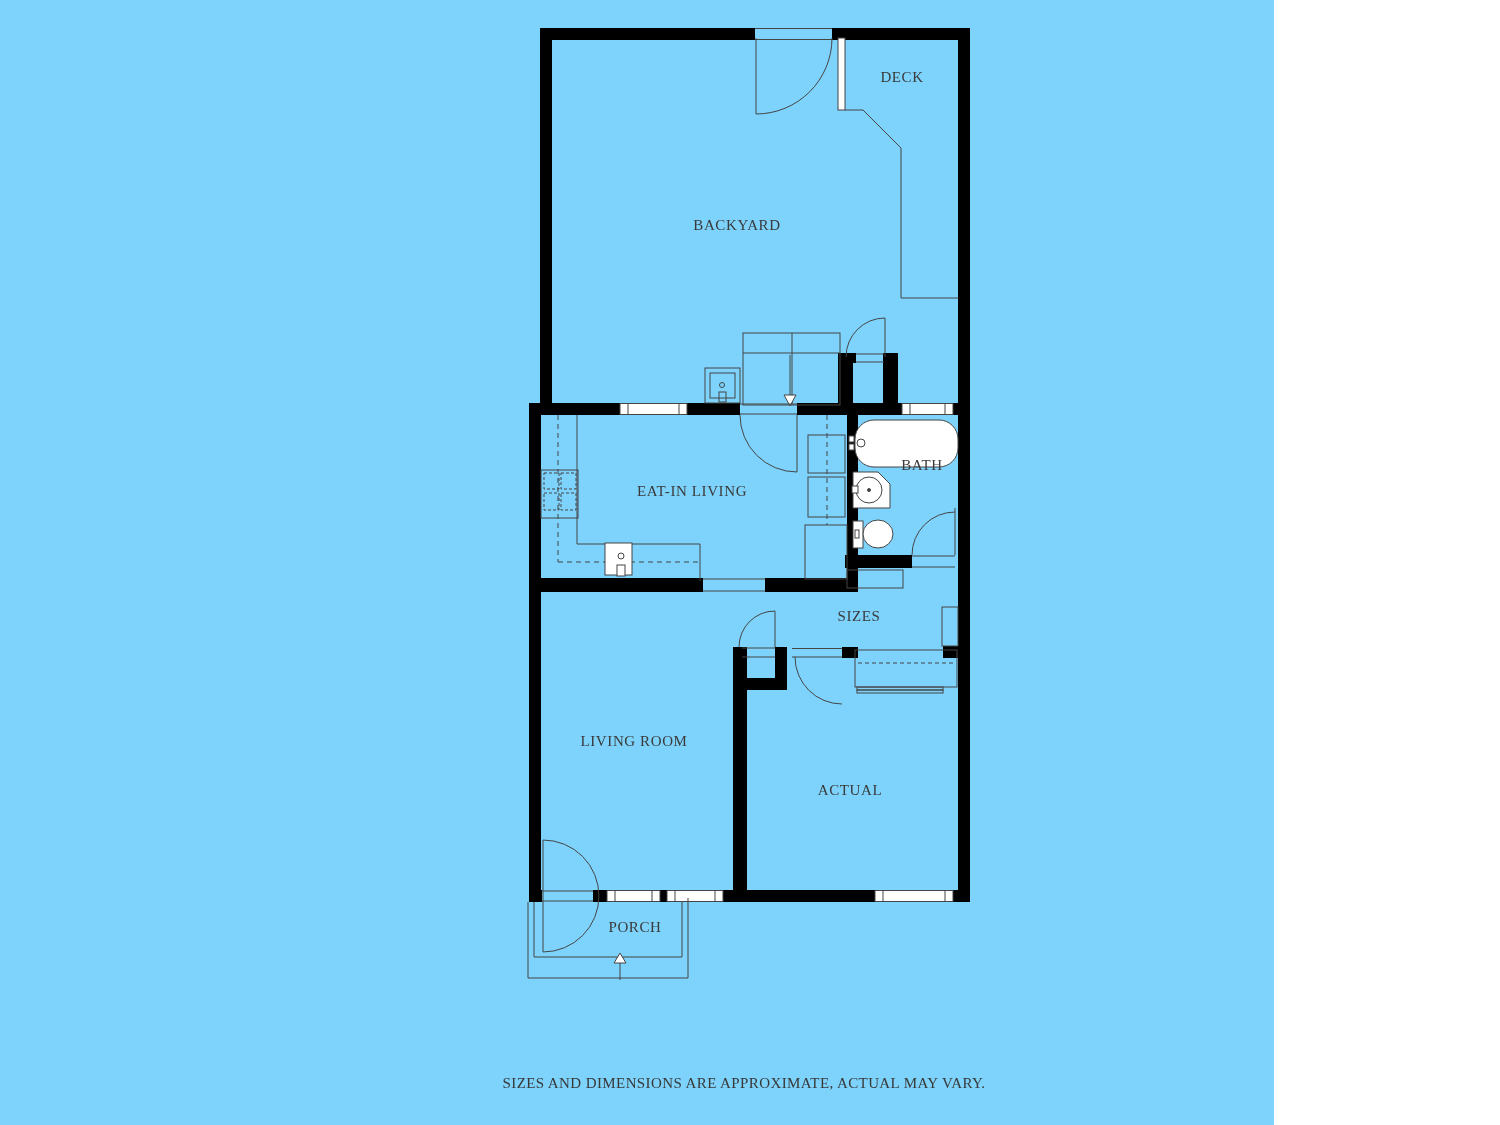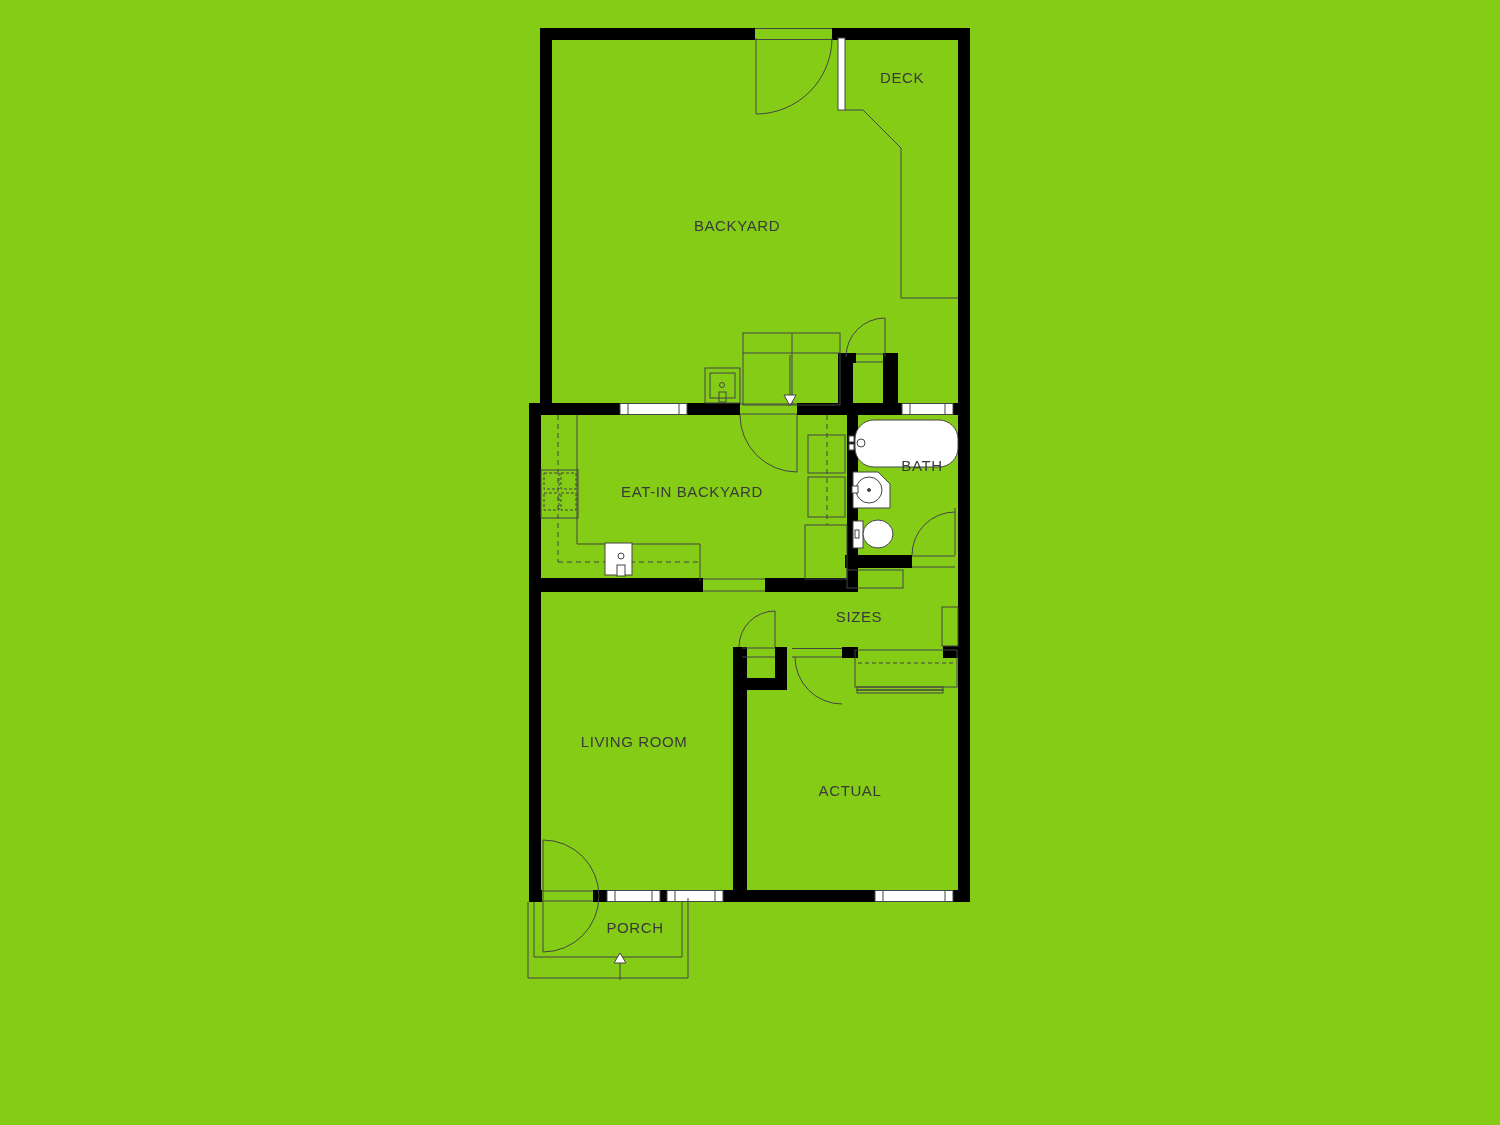--- a/index.html
+++ b/index.html
@@ -2,25 +2,25 @@
 <html><head>
 <meta charset="utf-8">
 <style>
   html, body {
     margin: 0;
     padding: 0;
     background: #ffffff;
   }
   .plan {
     position: relative;
-    width: 1500px;
+    width: 1274px;
     height: 1125px;
-    background: #84cc16;
+    background: #7dd3fc;
     overflow: hidden;
-    font-family: Liberation Sans, sans-serif;
+    font-family: Liberation Serif, serif;
   }
   .plan svg {
     position: absolute;
     left: 0;
     top: 0;
   }
   .room-label {
     position: absolute;
     transform: translate(-50%, -50%);
     font-size: 15px;
@@ -248,21 +248,22 @@
     </g>
     <g fill="#ffffff" stroke="#454545" stroke-width="1">
       <line x1="620" y1="980" x2="620" y2="963"></line>
       <polygon points="614,963 626,963 620,953"></polygon>
     </g>
 
   </svg>
 
   <div class="room-label" style="left:902px; top:77px;">DECK</div>
   <div class="room-label" style="left:737px; top:225px;">BACKYARD</div>
-  <div class="room-label" style="left:692px; top:491px;">EAT-IN BACKYARD</div>
+  <div class="room-label" style="left:692px; top:491px;">EAT-IN LIVING</div>
   <div class="room-label" style="left:922px; top:465px;">BATH</div>
   <div class="room-label" style="left:859px; top:616px;">SIZES</div>
   <div class="room-label" style="left:634px; top:741px;text-align:right;">LIVING ROOM</div>
   <div class="room-label" style="left:850px; top:790px;">ACTUAL</div>
   <div class="room-label" style="left:635px; top:927px;">PORCH</div>
 
+  <div class="disclaimer" style="left:744px; top:1083px;">SIZES AND DIMENSIONS ARE APPROXIMATE, ACTUAL MAY VARY.</div>
 
 </div>
 
 </body></html>

